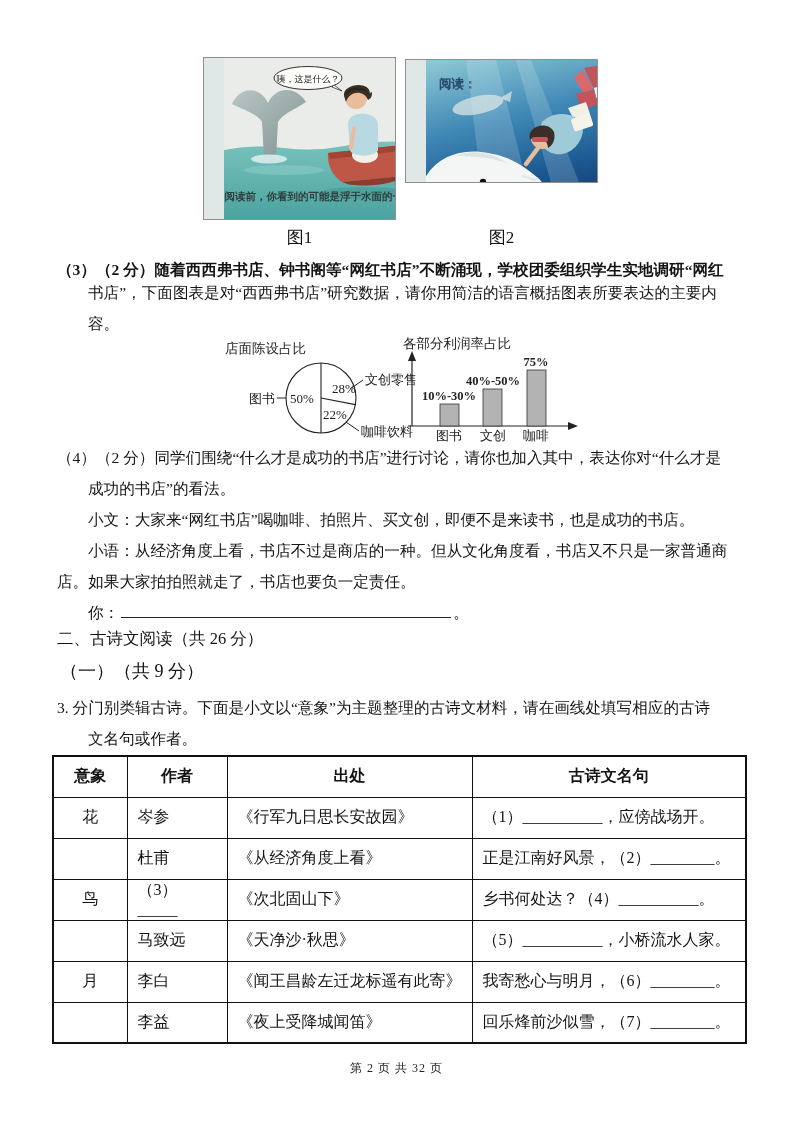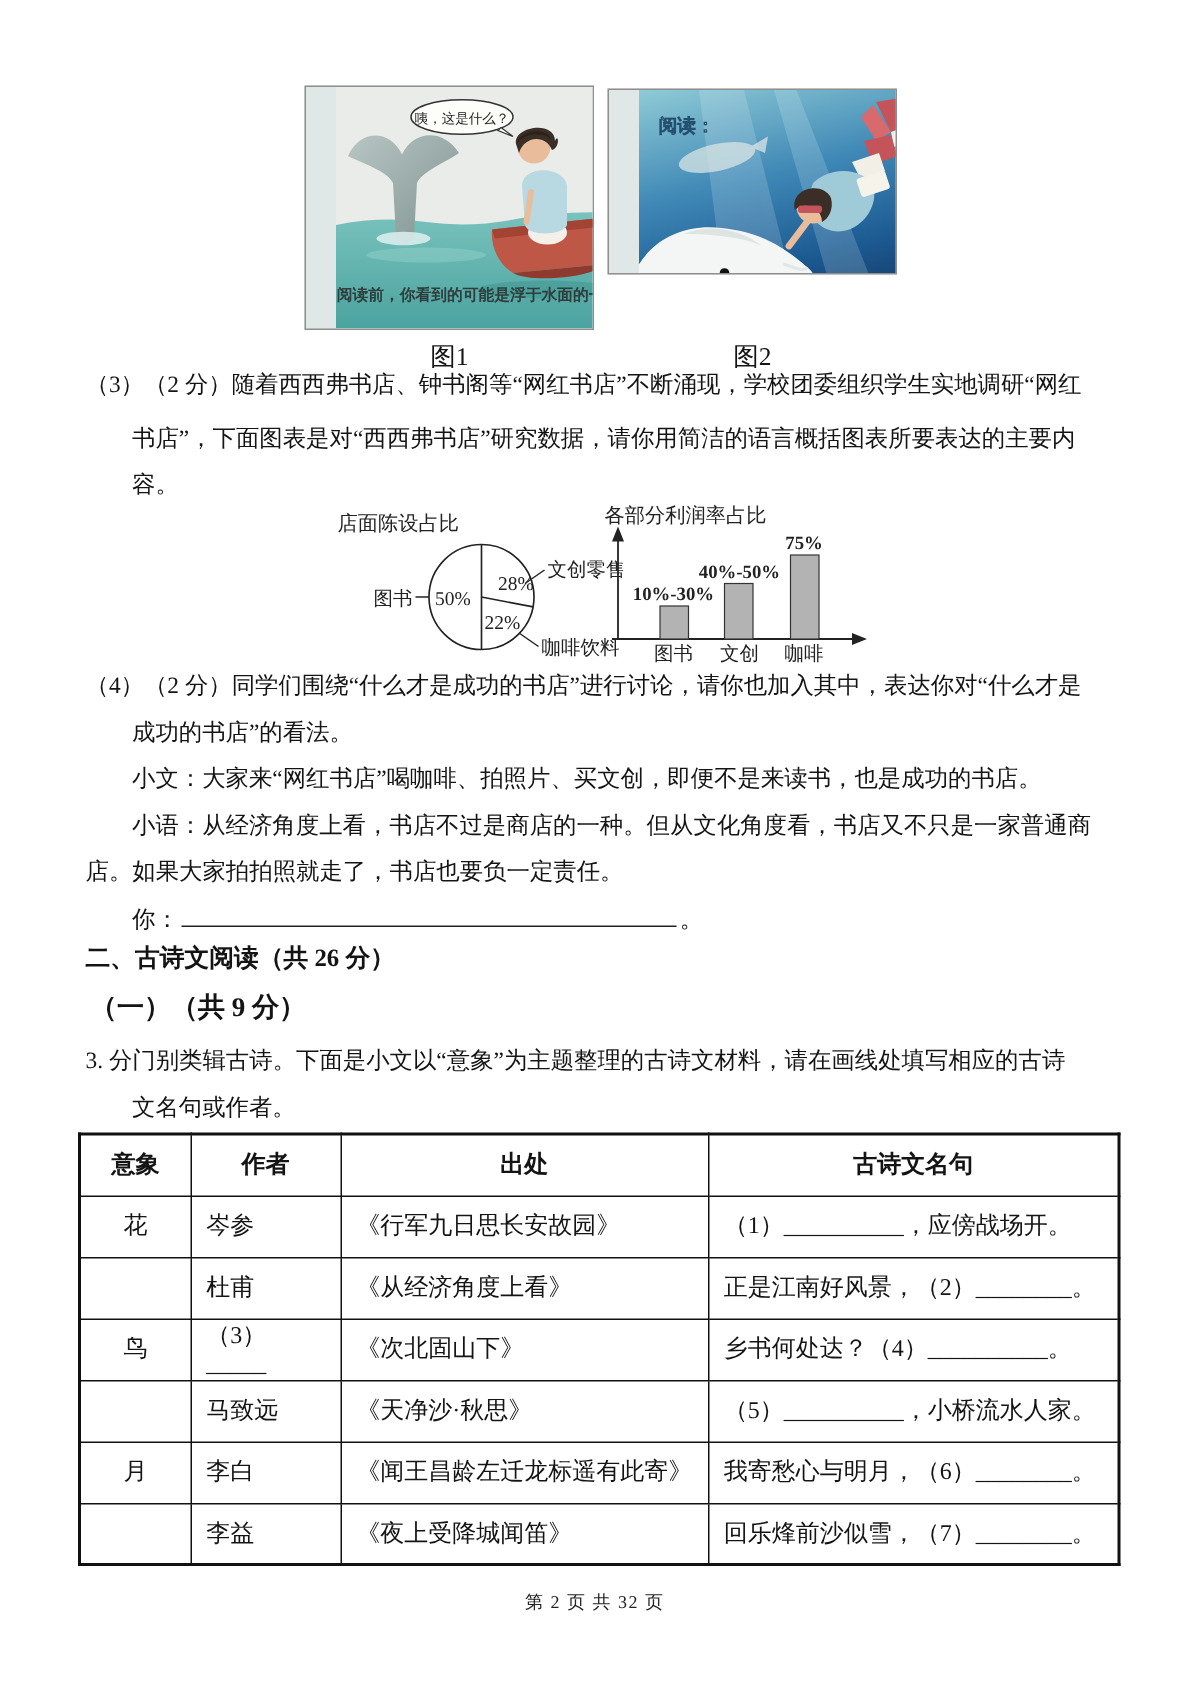--- a/index.html
+++ b/index.html
@@ -1,21 +1,21 @@
 <!DOCTYPE html>
 <html><head>
 <meta charset="utf-8">
 <style>
   html,body{margin:0;padding:0;background:#fff;}
   .page{
     position:relative;width:793px;height:1122px;background:#ffffff;overflow:hidden;
     font-family:"Liberation Serif","DejaVu Serif",serif;color:#111;
   }
   .ln{position:absolute;white-space:nowrap;font-size:15.6px;line-height:22px;color:#141414;}
-  .bold{font-weight:bold;}
+  .bold{font-weight:normal;}
   .fig-panel{position:absolute;border:1px solid #8f8f8f;box-sizing:border-box;overflow:hidden;background:#dfe8e6;padding-left:20px;}
   .fig-label{position:absolute;text-align:center;font-size:17px;color:#141414;}
   .blank-line{display:inline-block;width:330px;border-bottom:1px solid #222;height:15px;vertical-align:baseline;margin:0 2px;}
   .poem-table{
     position:absolute;left:52px;top:755px;width:693px;border-collapse:collapse;table-layout:fixed;
     font-size:16px;color:#141414;border:2px solid #111;
   }
   .poem-table th,.poem-table td{border:1px solid #111;height:41px;padding:0 10px;font-weight:normal;box-sizing:border-box;}
   .poem-table th{font-weight:bold;text-align:center;padding:0 2px;}
   .poem-table td.center{text-align:center;padding:0 2px;}
@@ -115,21 +115,21 @@
         <path d="M104,80 C100,66 122,60 128,72 C130,80 126,86 122,88 C122,78 110,74 104,80 Z" fill="#3a2e26"></path>
         <rect x="106" y="77" width="16" height="5" rx="2" fill="#c4535a"></rect>
         <path d="M112,88 L100,104" stroke="#e9bd9b" stroke-width="4.5" stroke-linecap="round" fill="none"></path>
         <rect x="146" y="56" width="20" height="13" rx="2" fill="#f5f3ea" transform="rotate(-18 156 62)"></rect>
       </g>
       <text x="13" y="28" font-size="12.5" font-weight="bold" fill="#ffffff" stroke="#23506e" stroke-width="0.4">阅读：</text>
     </svg>
   </div>
   <div class="fig-label" style="left:405px;top:226px;width:193px;">图2</div>
 
-  <div class="ln" style="left:57px;top:246px;">（3）（2 分）随着西西弗书店、钟书阁等“网红书店”不断涌现，学校团委组织学生实地调研“网红</div>
+  <div class="ln" style="left:57px;top:259px;font-weight:bold;">（3）（2 分）随着西西弗书店、钟书阁等“网红书店”不断涌现，学校团委组织学生实地调研“网红</div>
   <div class="ln" style="left:88px;top:282px;">书店”，下面图表是对“西西弗书店”研究数据，请你用简洁的语言概括图表所要表达的主要内</div>
   <div class="ln" style="left:88px;top:313px;">容。</div>
 
   <svg class="chart-svg" style="left:222px;top:337px;" width="245" height="108" viewBox="0 0 245 108">
     <text x="3" y="16" font-size="13.5" fill="#222">店面陈设占比</text>
     <circle cx="99" cy="61" r="35" fill="#ffffff" stroke="#222" stroke-width="1.1"></circle>
     <line x1="99" y1="26" x2="99" y2="96" stroke="#222" stroke-width="1.1"></line>
     <line x1="99" y1="61" x2="133.4" y2="67.6" stroke="#222" stroke-width="1.1"></line>
     <text x="53" y="66" text-anchor="end" font-size="13" fill="#222">图书</text>
     <line x1="55" y1="61" x2="64" y2="61" stroke="#222" stroke-width="1"></line>

